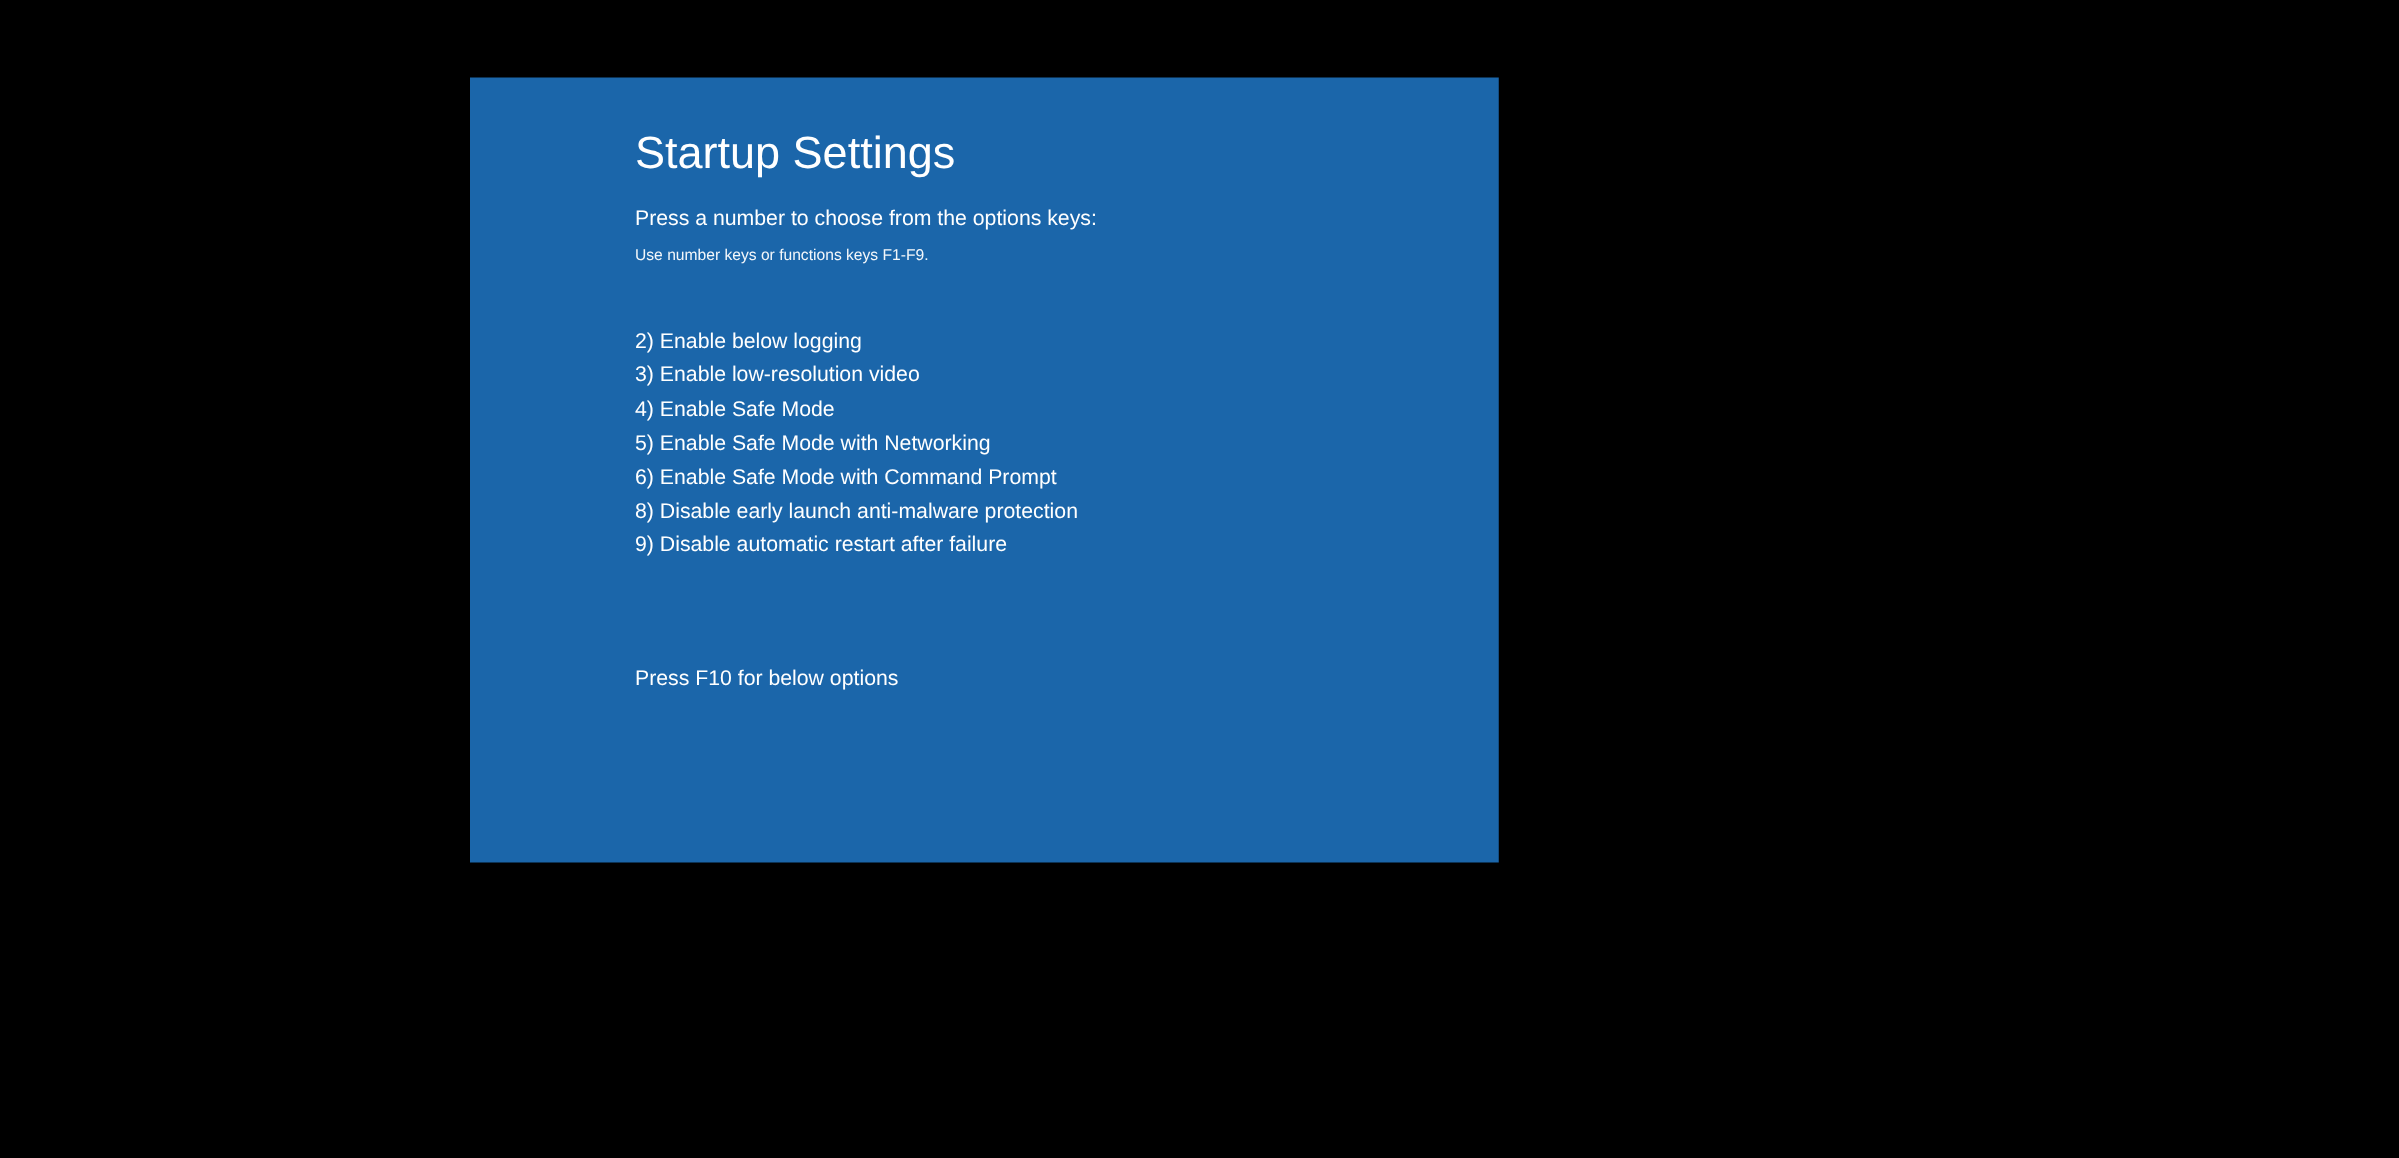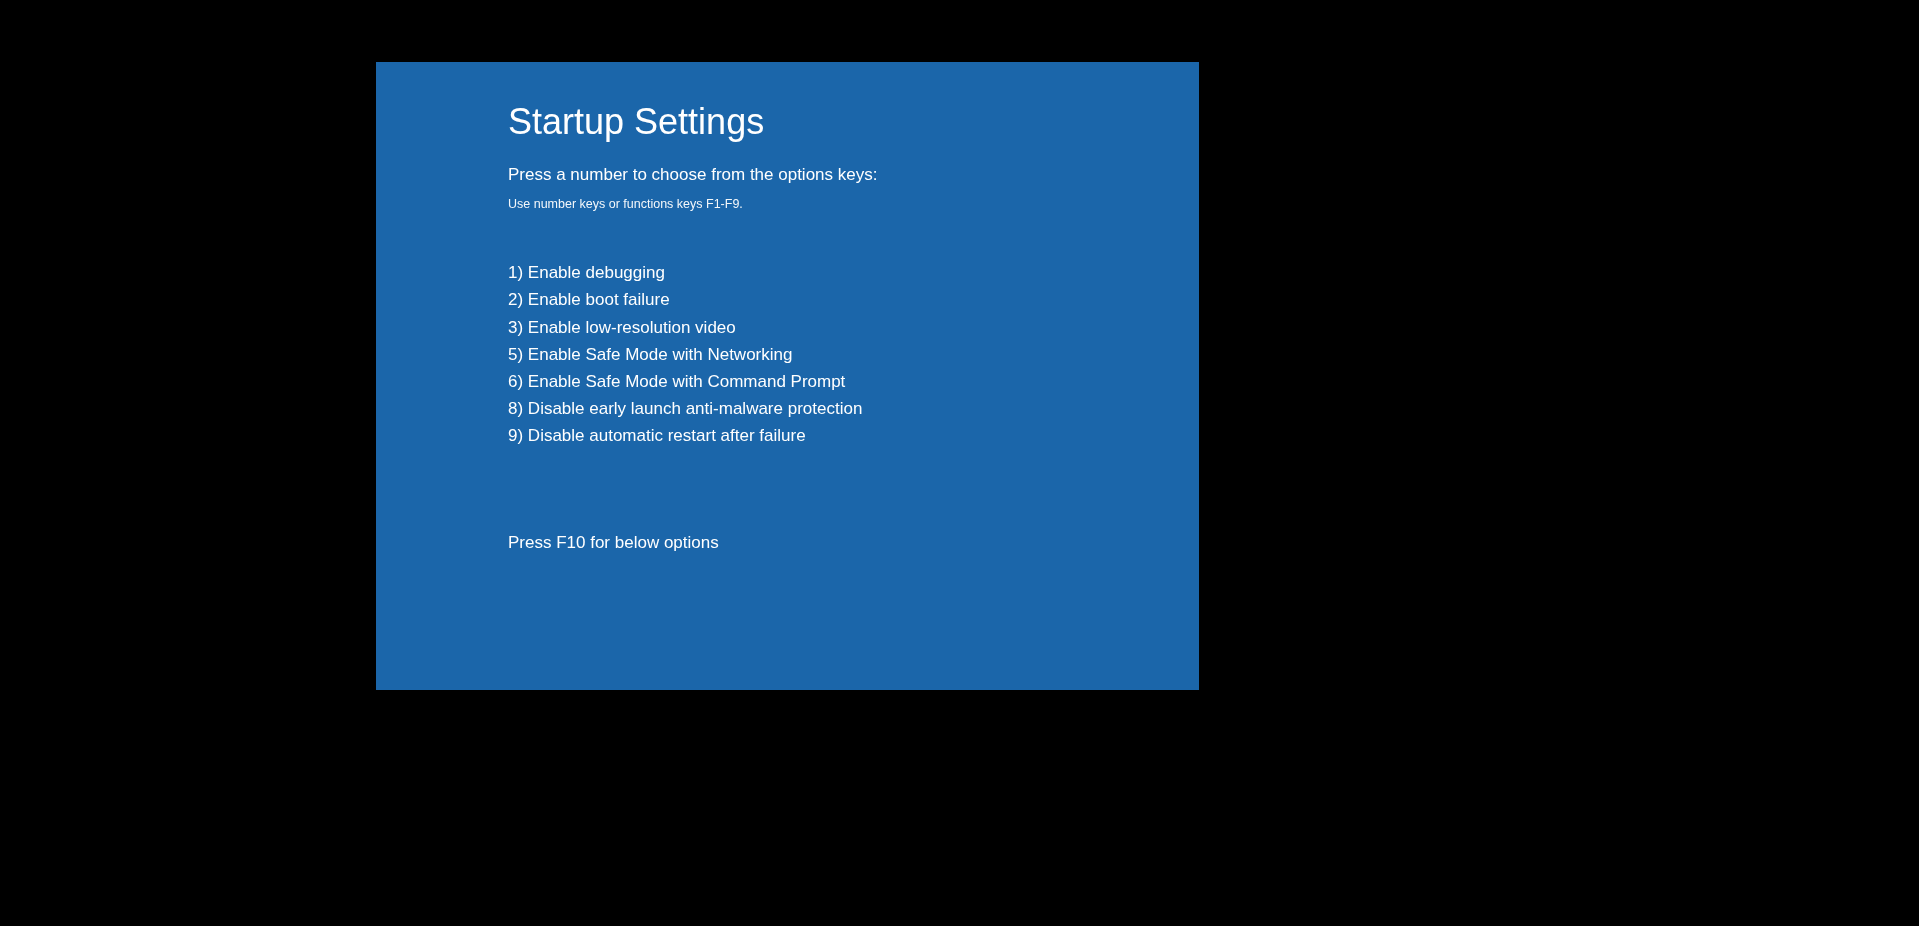--- a/index.html
+++ b/index.html
@@ -64,23 +64,23 @@
 </head>
 <body>
 
 <div class="screen">
   <div class="panel">
     <h1 class="title">Startup Settings</h1>
     <div class="instruction">Press a number to choose from the options keys:</div>
     <div class="hint">Use number keys or functions keys F1-F9.</div>
 
     <ul class="options">
-      <li><span>1</span>) <span>Enable debugging</span></li>
-      <li><span>2</span>) <span>Enable boot failure</span></li>
+      <li><span>2</span>) <span>Enable below logging</span></li>
       <li><span>3</span>) <span>Enable low-resolution video</span></li>
+      <li><span>4</span>) <span>Enable Safe Mode</span></li>
       <li><span>5</span>) <span>Enable Safe Mode with Networking</span></li>
       <li><span>6</span>) <span>Enable Safe Mode with Command Prompt</span></li>
       <li><span>8</span>) <span>Disable early launch anti-malware protection</span></li>
       <li><span>9</span>) <span>Disable automatic restart after failure</span></li>
     </ul>
 
     <div class="footer-line">Press F10 for below options</div>
   </div>
 </div>
 

